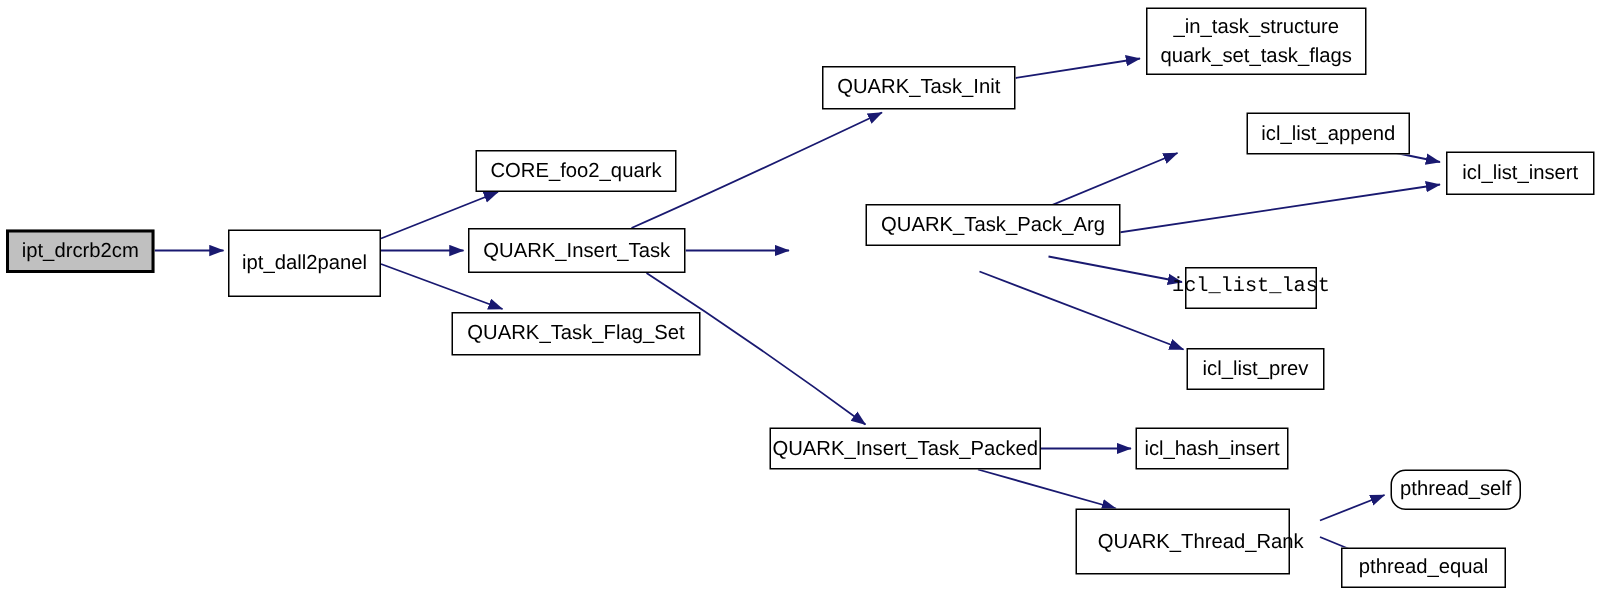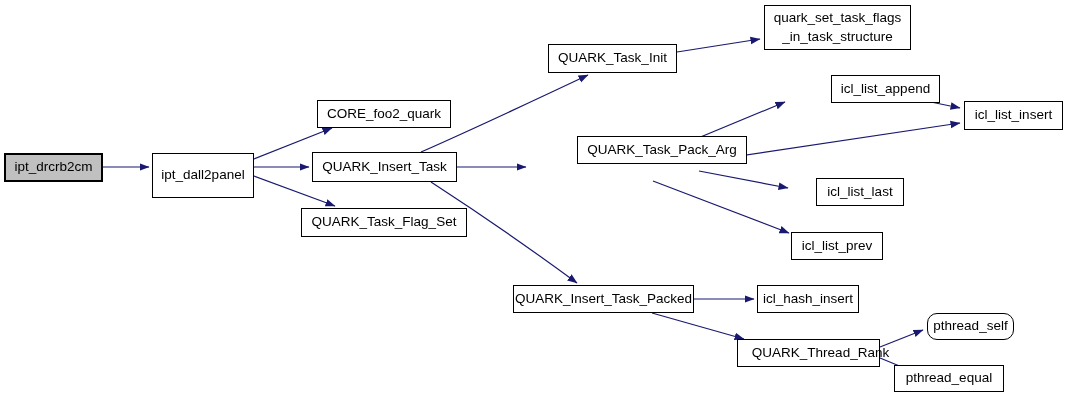--- a/index.html
+++ b/index.html
@@ -94,45 +94,45 @@
       <div class="node" style="left: 312px; top: 152px; width: 145px; height: 30px;">
         <span class="node-line">QUARK_Insert_Task</span>
       </div>
       <div class="node" style="left: 301px; top: 208px; width: 166px; height: 29px;">
         <span class="node-line">QUARK_Task_Flag_Set</span>
       </div>
       <div class="node" style="left: 548px; top: 44px; width: 129px; height: 29px;">
         <span class="node-line">QUARK_Task_Init</span>
       </div>
       <div class="node" style="left: 764px; top: 5px; width: 147px; height: 45px;">
+        <span class="node-line">_in_task_structure</span>
         <span class="node-line">quark_set_task_flags</span>
-        <span class="node-line">_in_task_structure</span>
       </div>
       <div class="node" style="left: 783px; top: 75px; width: 109px; height: 28px; margin-left: 48px;">
         <span class="node-line">icl_list_append</span>
       </div>
       <div class="node" style="left: 964px; top: 101px; width: 99px; height: 29px;">
         <span class="node-line">icl_list_insert</span>
       </div>
       <div class="node" style="left: 529px; top: 136px; width: 170px; height: 28px; margin-left: 48px;">
         <span class="node-line">QUARK_Task_Pack_Arg</span>
       </div>
-      <div class="node" style="left: 816px; top: 178px; width: 88px; height: 28px;">
+      <div class="node" style="left: 790px; top: 178px; width: 88px; height: 28px; font-family: Liberation Mono, monospace;">
         <span class="node-line">icl_list_last</span>
       </div>
       <div class="node" style="left: 791px; top: 232px; width: 92px; height: 28px;">
         <span class="node-line">icl_list_prev</span>
       </div>
       <div class="node" style="left: 513px; top: 285px; width: 181px; height: 28px;">
         <span class="node-line">QUARK_Insert_Task_Packed</span>
       </div>
       <div class="node" style="left: 757px; top: 285px; width: 102px; height: 28px;">
         <span class="node-line">icl_hash_insert</span>
       </div>
-      <div class="node" style="left: 737px; top: 339px; width: 143px; height: 28px; padding-left: 24px;">
+      <div class="node" style="left: 717px; top: 339px; width: 143px; height: 44px; padding-left: 24px;">
         <span class="node-line">QUARK_Thread_Rank</span>
       </div>
       <div class="node" style="left: 927px; top: 313px; width: 87px; height: 27px; border-radius: 10px;">
         <span class="node-line">pthread_self</span>
       </div>
       <div class="node" style="left: 894px; top: 365px; width: 110px; height: 27px;">
         <span class="node-line">pthread_equal</span>
       </div>
     </div>
 </div>

